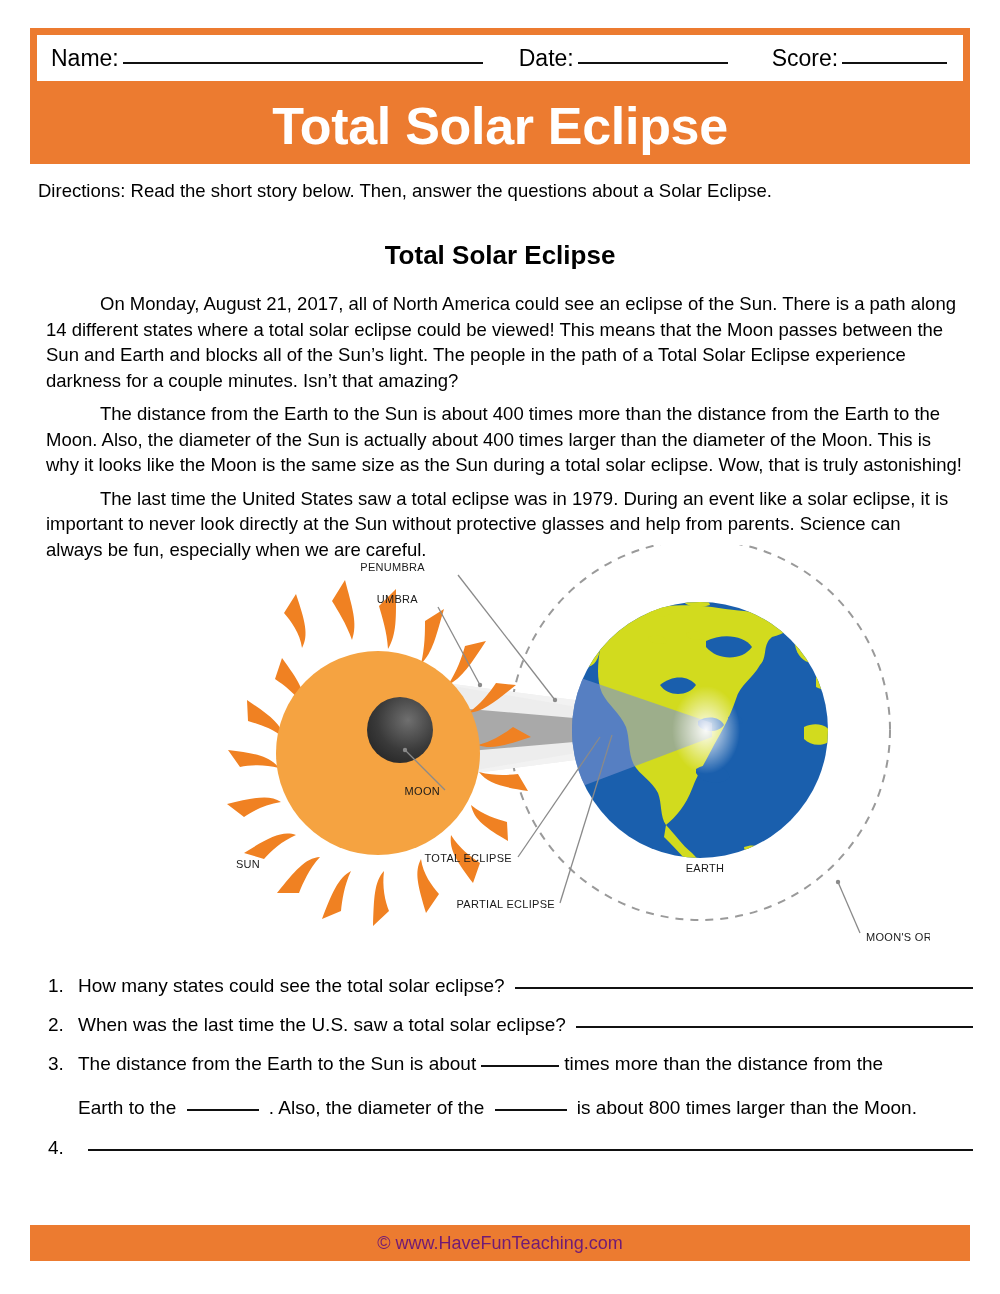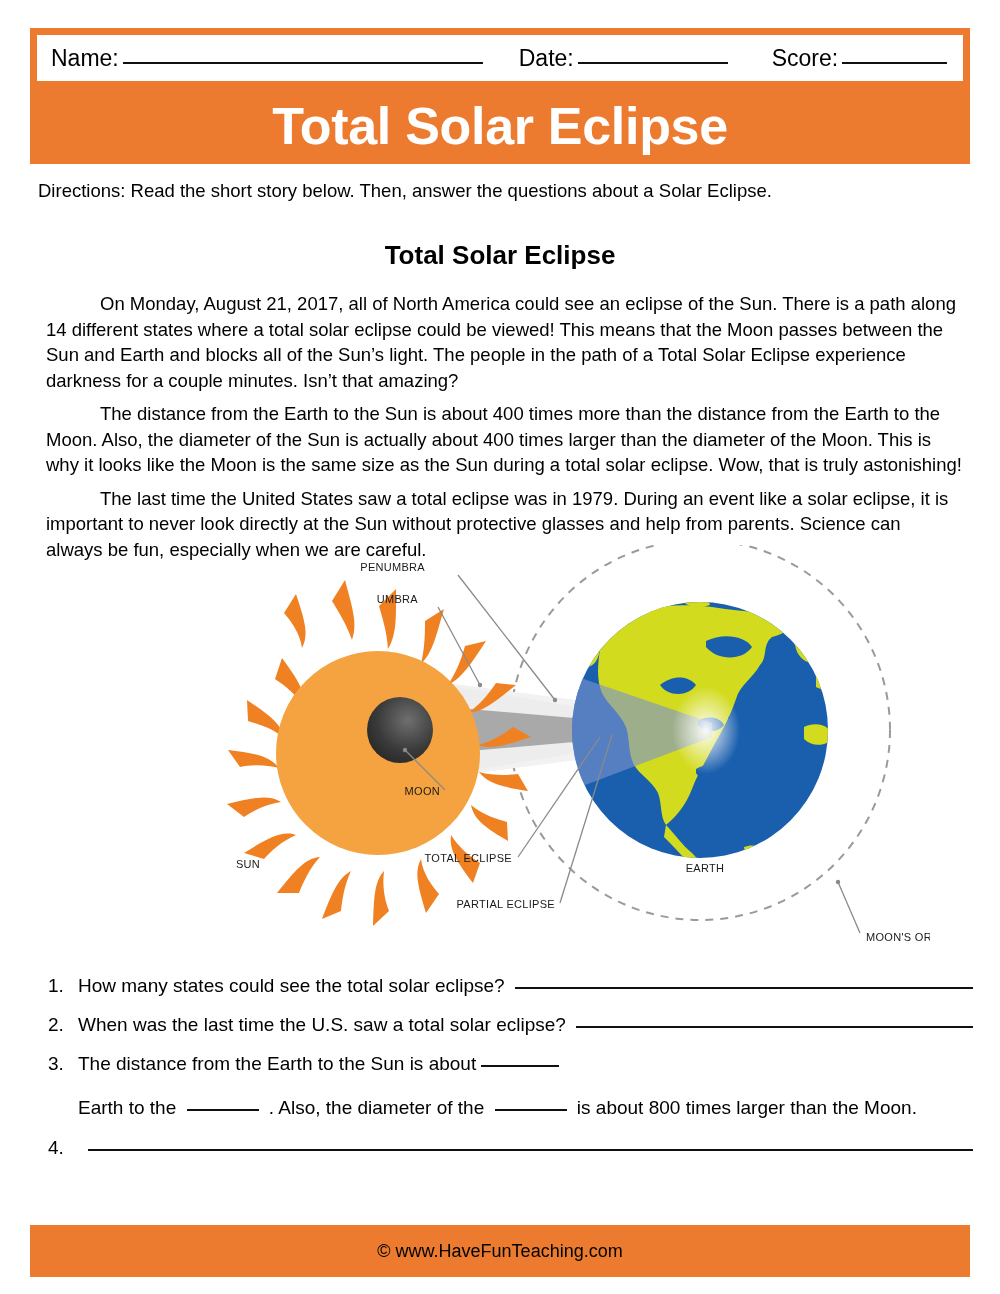--- a/index.html
+++ b/index.html
@@ -131,23 +131,23 @@
     margin: 0 5px;
     position: relative;
     top: -3px;
   }
   .blank-sm { width: 72px; }
 
   
   .footer {
     position: absolute;
     left: 30px; top: 1225px;
-    width: 940px; height: 52px;
+    width: 940px; height: 36px;
     background: #EC7B30;
-    color: #000000;
+    color: #701a75;
     display: flex;
     align-items: center;
     justify-content: center;
     font-size: 18px;
   }
 
   .lbl { font-size: 11px; fill: #1a1a1a; font-family: "Liberation Sans", sans-serif; letter-spacing: 0.3px; }
 </style>
 </head>
 <body>
@@ -323,20 +323,21 @@
   <div class="q-row">
     <span class="q-num">2.</span>
     <span class="q-text">When was the last time the U.S. saw a total solar eclipse?</span>
     <span class="ans-line"></span>
   </div>
 
   <div class="q-row">
     <span class="q-num">3.</span>
     <span class="q-text">The distance from the Earth to the Sun is about</span>
     <span class="blank"></span>
+    <span class="q-text">times more than the distance from the</span>
   </div>
 
   <div class="q3-line2">
     <span class="q-text">Earth to the</span>
     <span class="blank blank-sm"></span>
     <span class="q-text">. Also, the diameter of the</span>
     <span class="blank blank-sm"></span>
     <span class="q-text">is about 800 times larger than the Moon.</span>
   </div>
 

